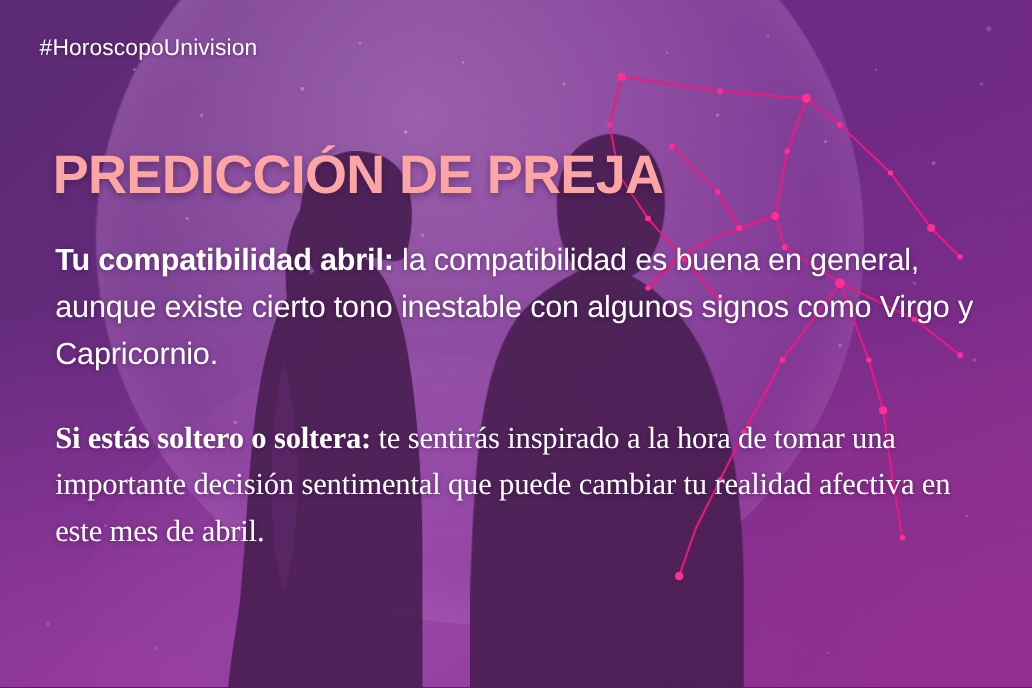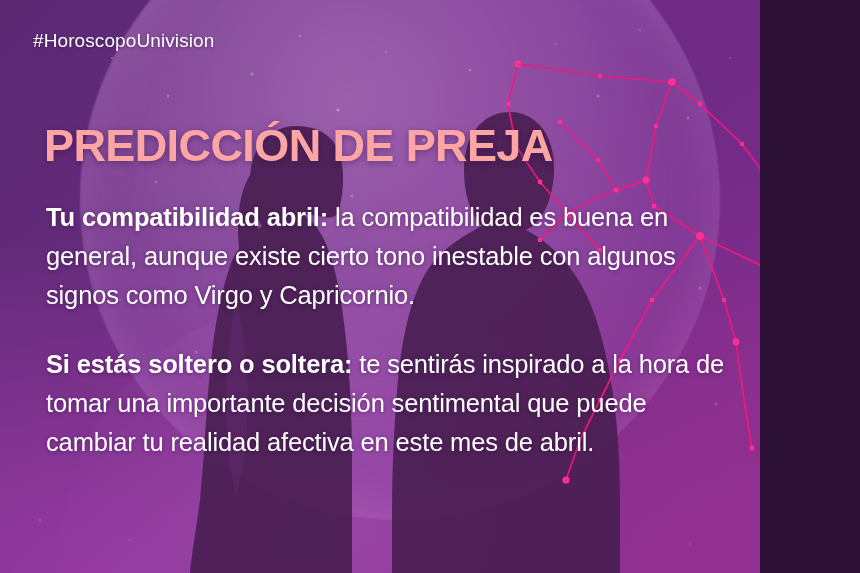--- a/index.html
+++ b/index.html
@@ -6,21 +6,21 @@
     margin: 0;
     padding: 0;
     background: #2b0f35;
   }
   body {
     font-family: "Liberation Sans", sans-serif;
   }
 
   #card {
     position: relative;
-    width: 760px;
+    width: 860px;
     height: 573px;
     overflow: hidden;
     background: #6a2a7d;
   }
 
   
   .bg-base {
     position: absolute;
     inset: 0;
     background:
@@ -104,21 +104,21 @@
     left: 46px;
     right: 28px;
     top: 198px;
     color: #ffffff;
     font-size: 25.5px;
     line-height: 39px;
     letter-spacing: -0.15px;
     text-shadow: 0 1px 4px rgba(45,10,60,0.45);
   }
   .para { margin: 0 0 30px 0; }
-  .para:last-child { margin-bottom: 0; }
+  .para:last-child { margin-bottom: 0; font-family: Liberation Serif, serif; }
   .lead { font-weight: 700; }
 </style>
 </head>
 <body>
 
 <div id="card">
 
   <div class="bg-base"></div>
   <div class="glow-lower"></div>
   <div class="moon"></div>

